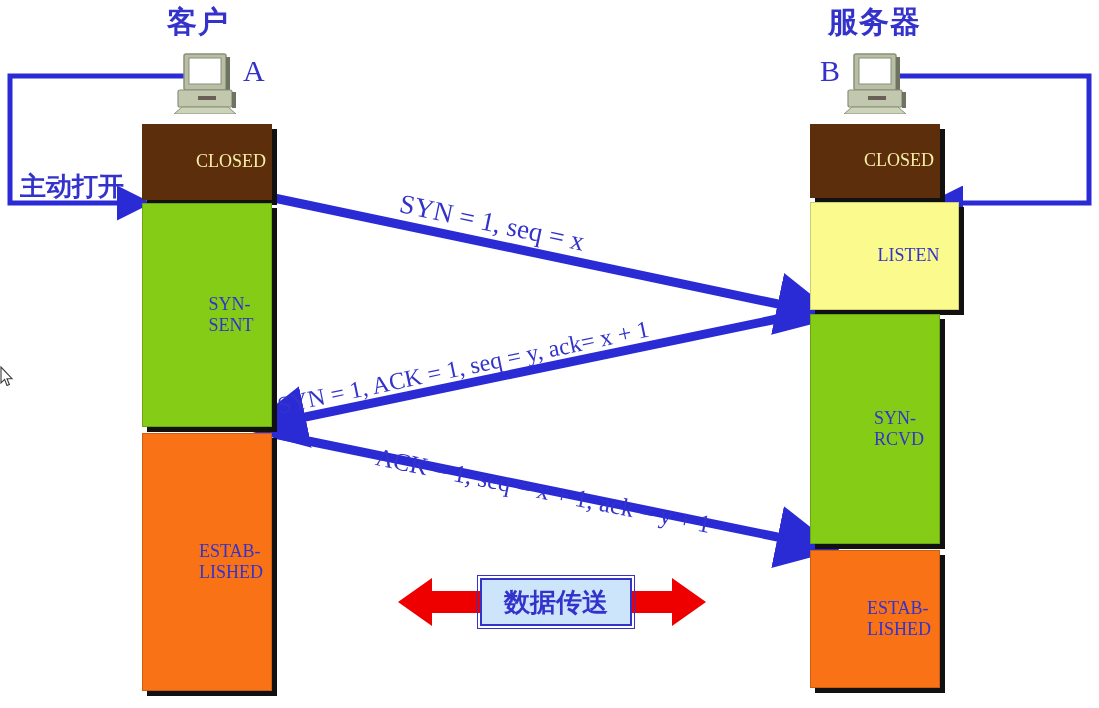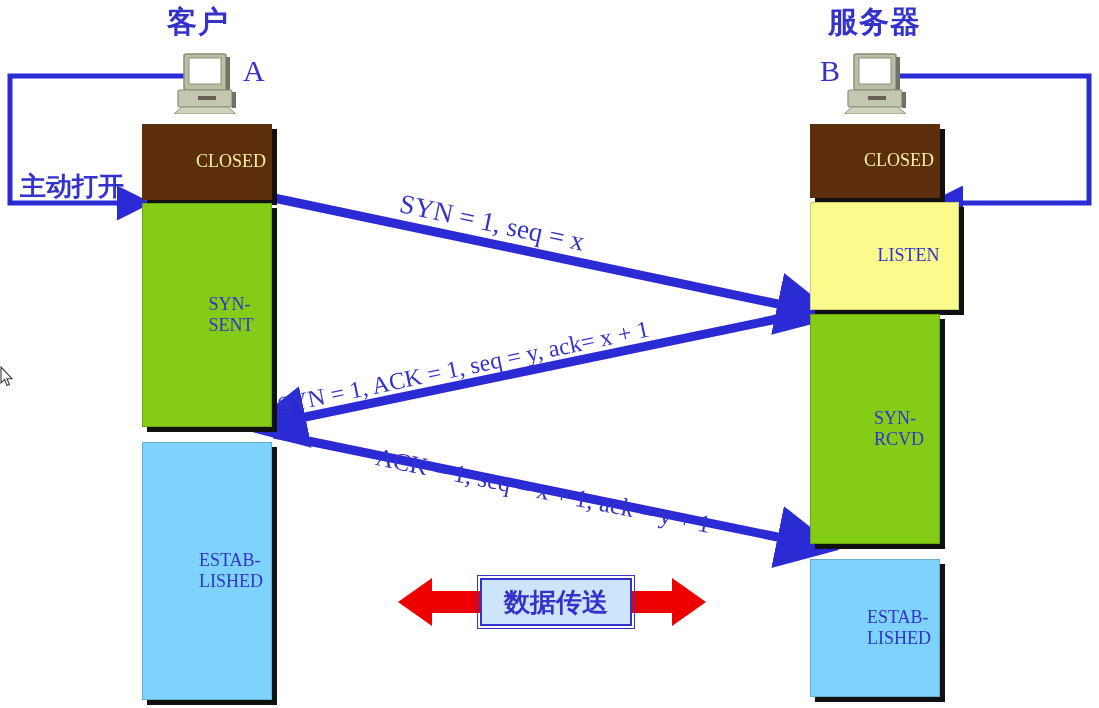--- a/index.html
+++ b/index.html
@@ -67,21 +67,21 @@
     border: 1px solid rgba(0,0,0,0.18);
     padding-left: 48px;
   }
   .state-box.closed {
     background: #5c2e0c;
     color: #f7f0a8;
     border-color: #5c2e0c;
   }
   .state-box.pink   { background: #84cc16; }
   .state-box.yellow { background: #fbfa8c; }
-  .state-box.green  { background: #7dd3fc; margin-top: 9px; }
+  .state-box.green  { background: #f97316; }
   .state-box span { display: block; }
 
   
   #vec {
     position: absolute;
     left: 0; top: 0;
     width: 1099px;
     height: 708px;
     pointer-events: none;
   }

